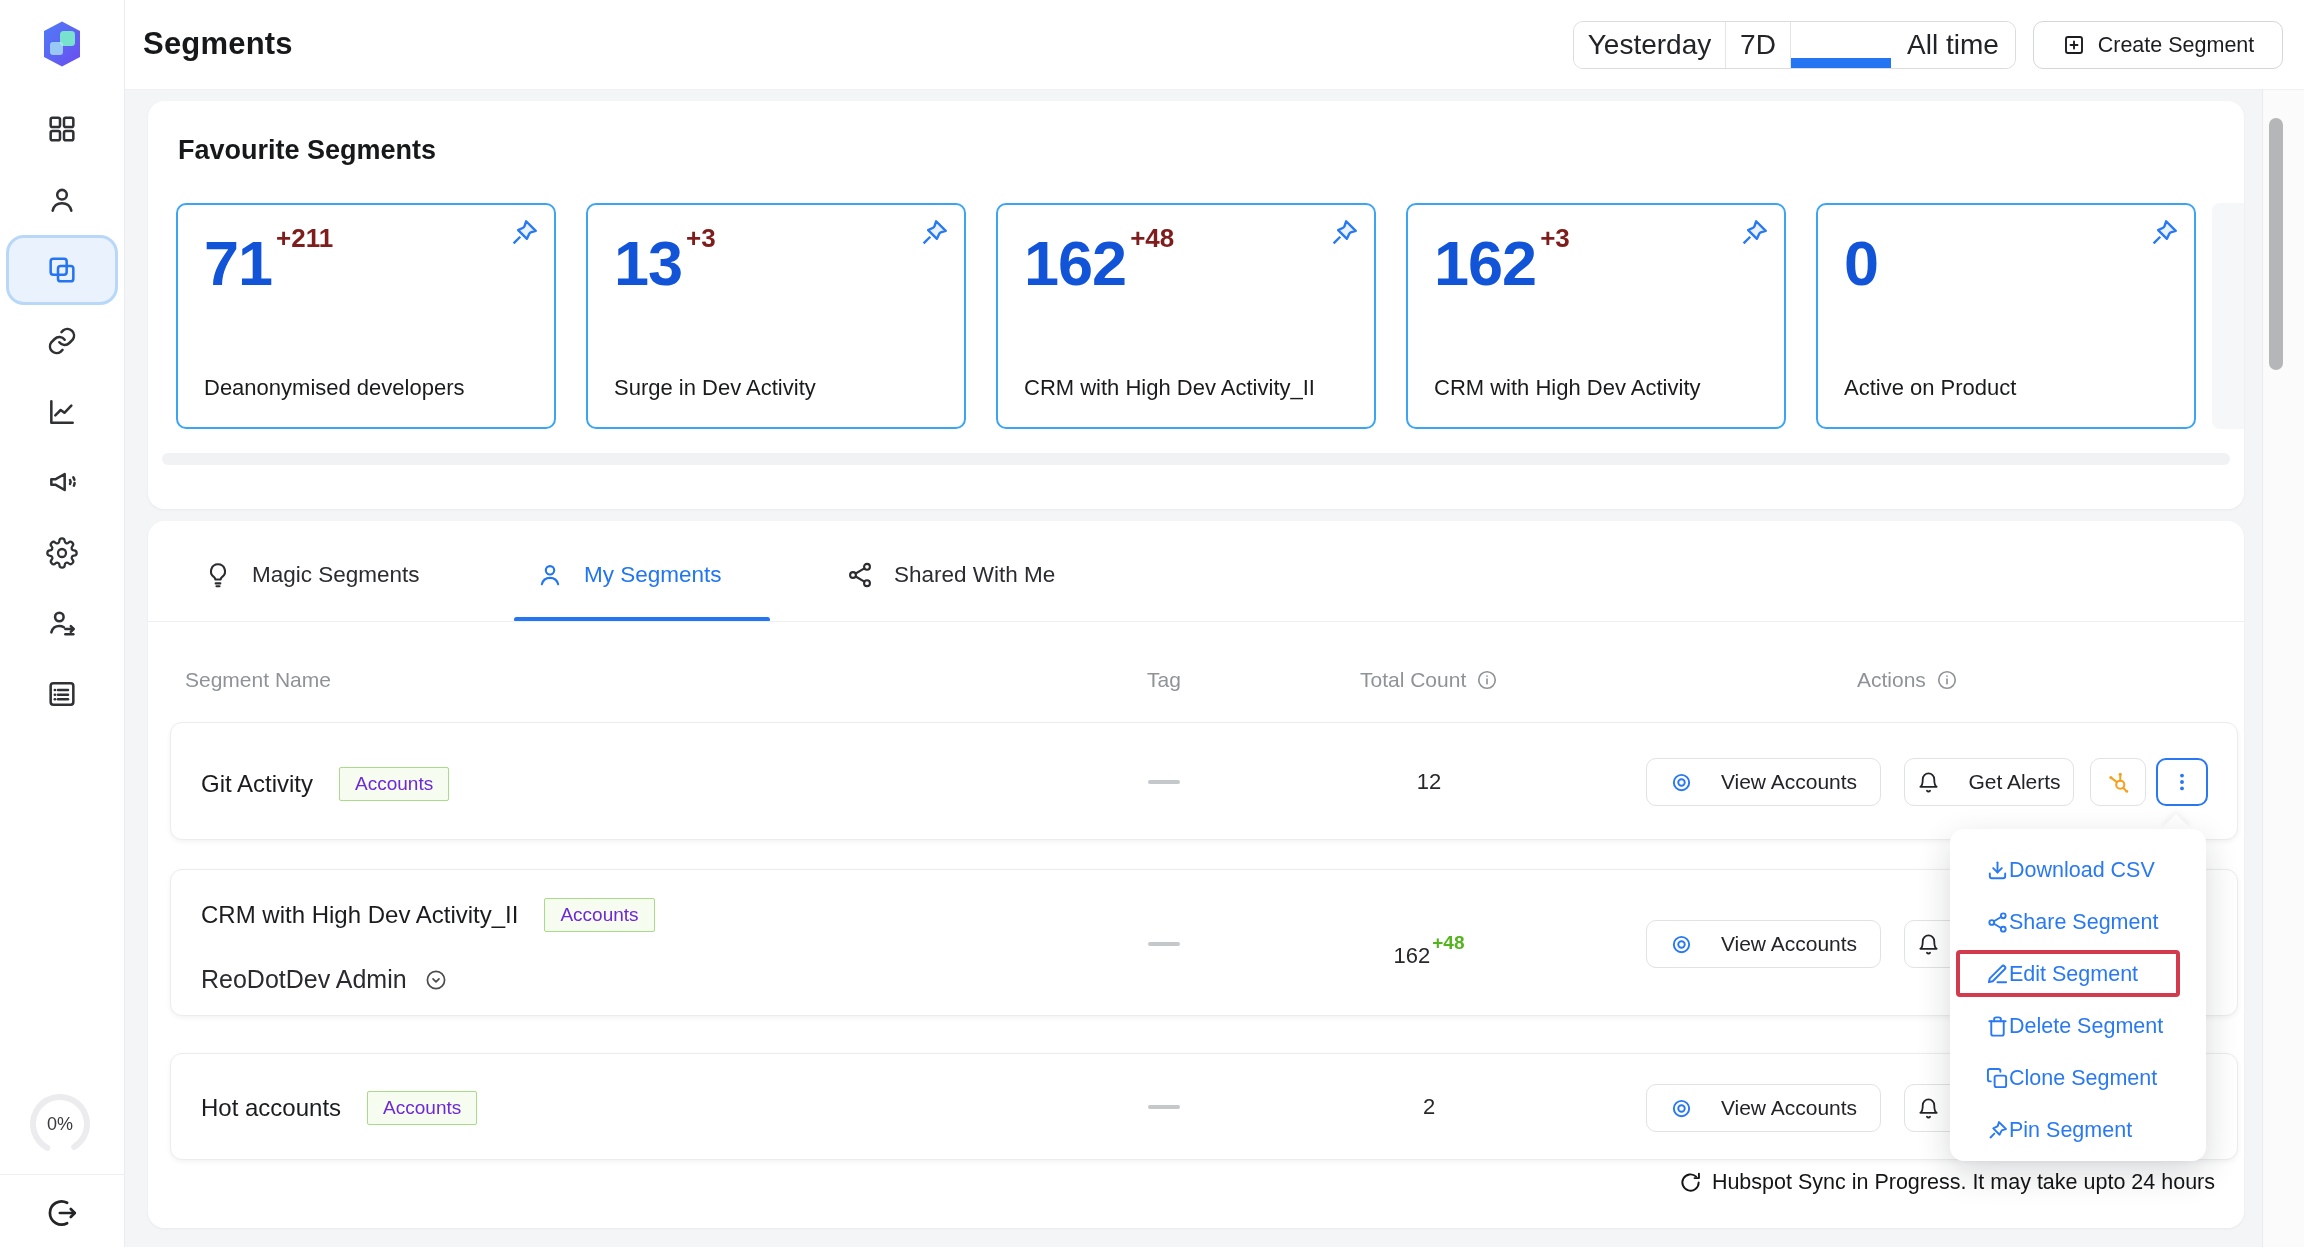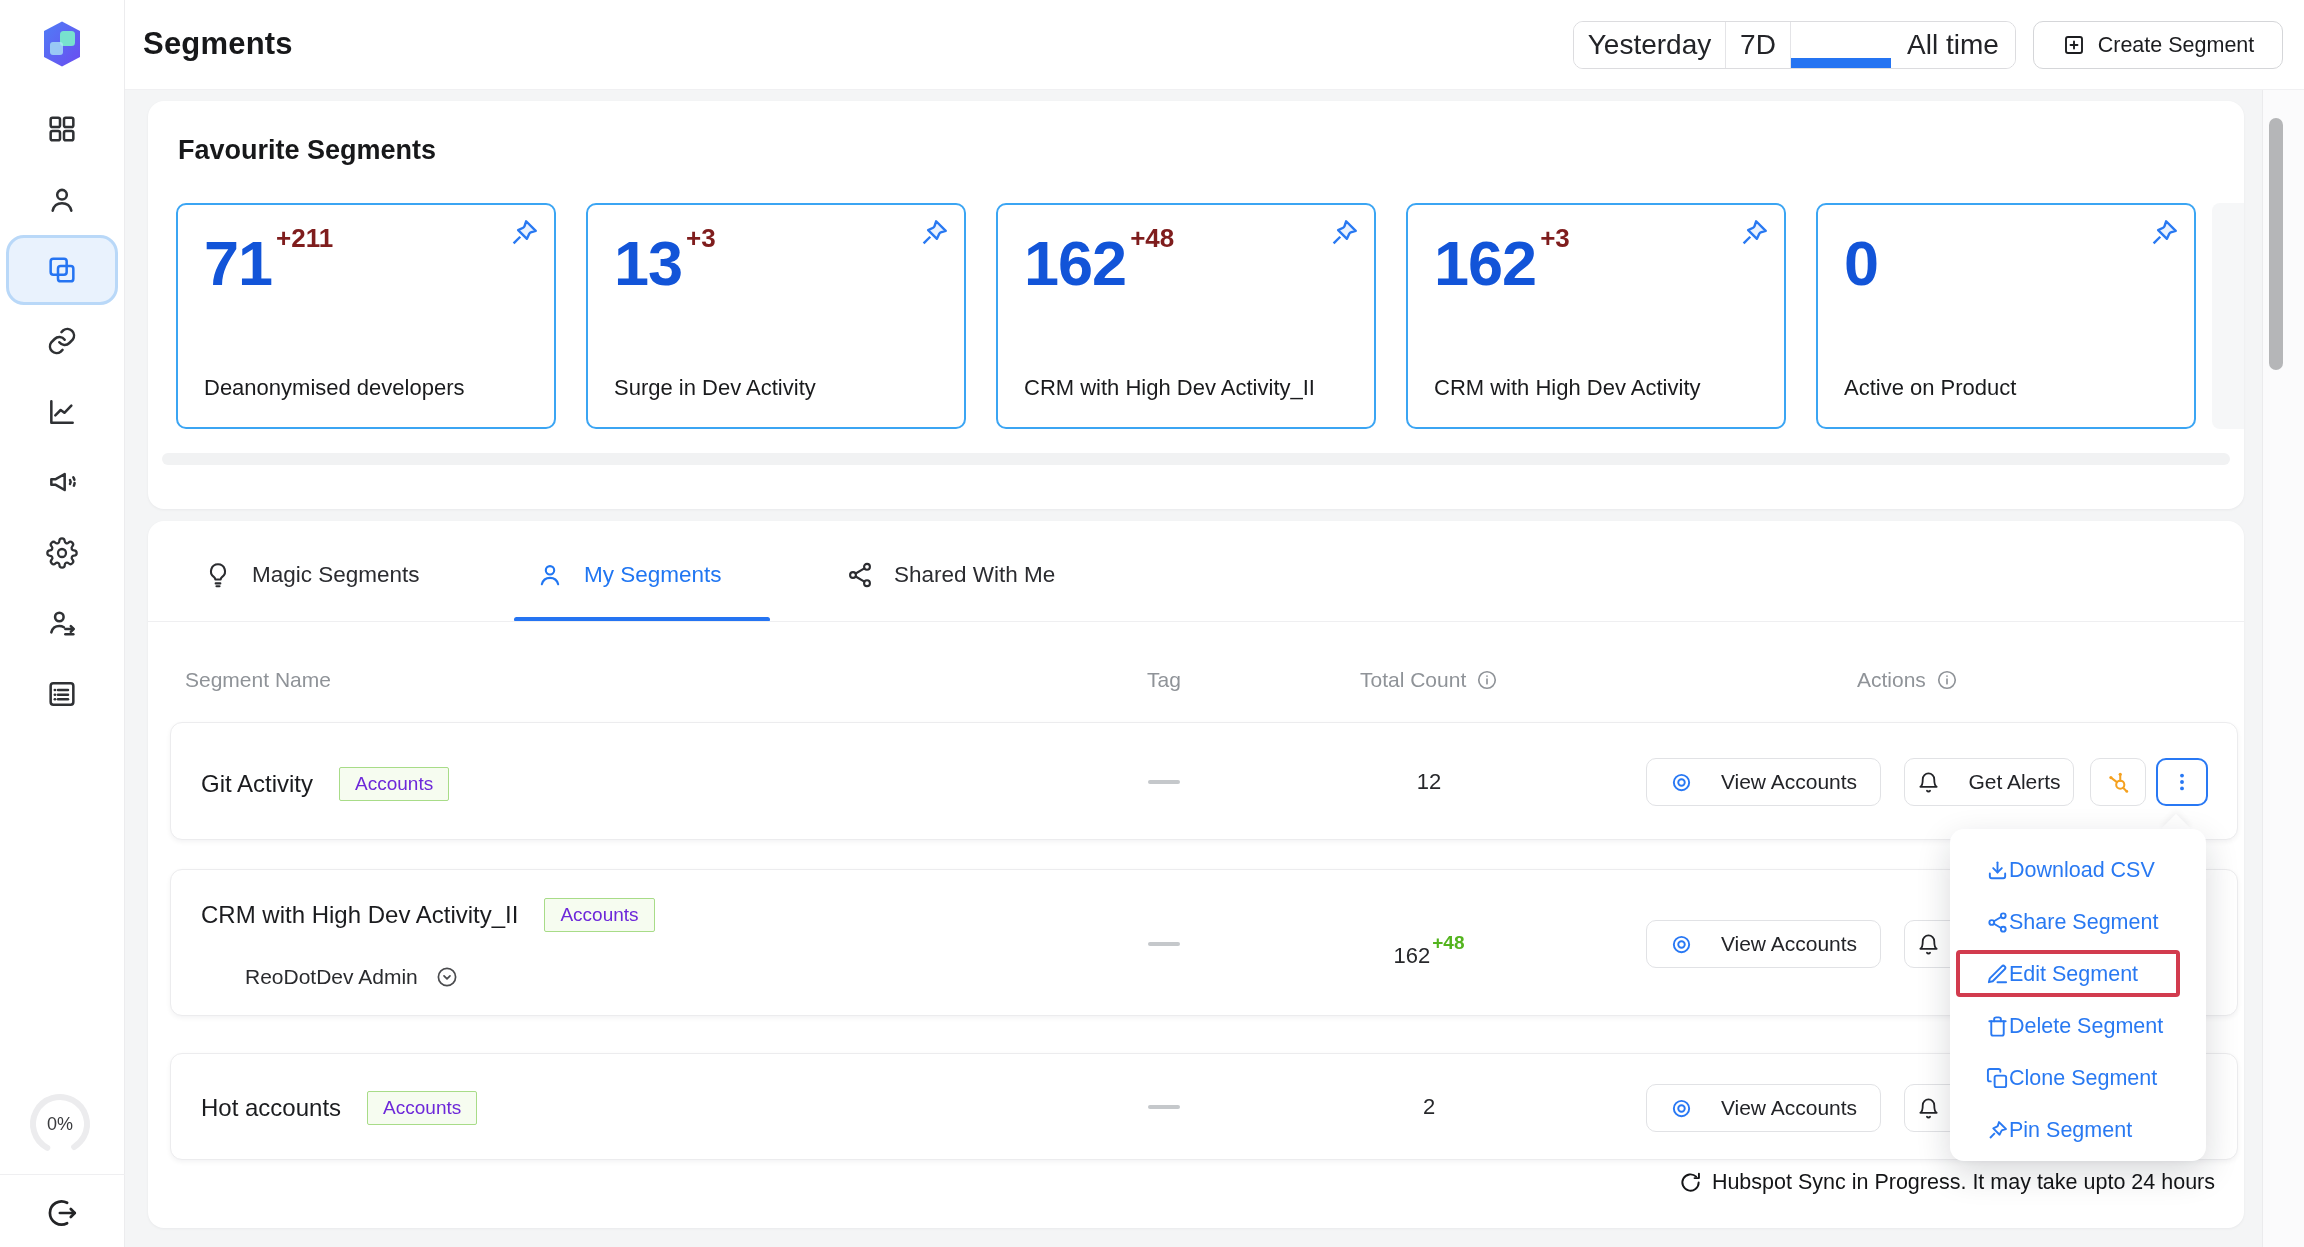--- a/index.html
+++ b/index.html
@@ -56,21 +56,21 @@
   .tab-underline { position:absolute; left:366px; top:96px; width:256px; height:5px; background:#2574f2; border-radius:3px; }
 
   
   .th { position:absolute; top:147px; font-size:21px; color:#8f9398; display:flex; align-items:center; gap:10px; }
   .th svg { width:22px; height:22px; }
 
   
   .row-card { position:absolute; left:22px; width:2068px; background:#fff; border:1px solid #ececee; border-radius:12px; box-shadow:0 2px 5px rgba(16,24,40,.05); }
   .row-name { position:absolute; left:30px; font-size:24px; font-weight:500; color:#1b1c1f; display:flex; align-items:center; gap:26px; }
   .badge { font-size:19px; font-weight:400; color:#6d28d9; background:#f6fcf0; border:1.5px solid #a8dc88; border-radius:2px; padding:5px 15px; white-space:nowrap; }
-  .row-owner { position:absolute; left:30px; font-size:21px; color:#2a2b2e; display:flex; align-items:center; gap:17px;margin-left:44px; }
+  .row-owner { position:absolute; left:30px; font-size:25px; color:#2a2b2e; display:flex; align-items:center; gap:17px; }
   .row-owner svg { width:24px; height:24px; color:#4a4b4e; }
   .tag-dash { position:absolute; left:977px; width:32px; height:4px; background:#c5c8cb; border-radius:2px; }
   .count-cell { position:absolute; left:1198px; width:120px; text-align:center; font-size:22px; font-weight:500; color:#27282b; }
   .count-delta { font-size:19px; font-weight:600; color:#53b41e; vertical-align:14px; margin-left:2px; }
   .row-btn { position:absolute; height:48px; border:1.5px solid #e1e2e5; border-radius:10px; background:#fff; display:flex; align-items:center; justify-content:center; gap:28px; font-size:21px; color:#232428; cursor:pointer; }
   .row-btn svg { width:23px; height:23px; }
   .btn-view { left:1475px; width:235px; }
   .btn-alerts { left:1733px; width:170px; }
   .btn-hub { left:1919px; width:56px; }
   .btn-kebab { left:1985px; width:52px; }

